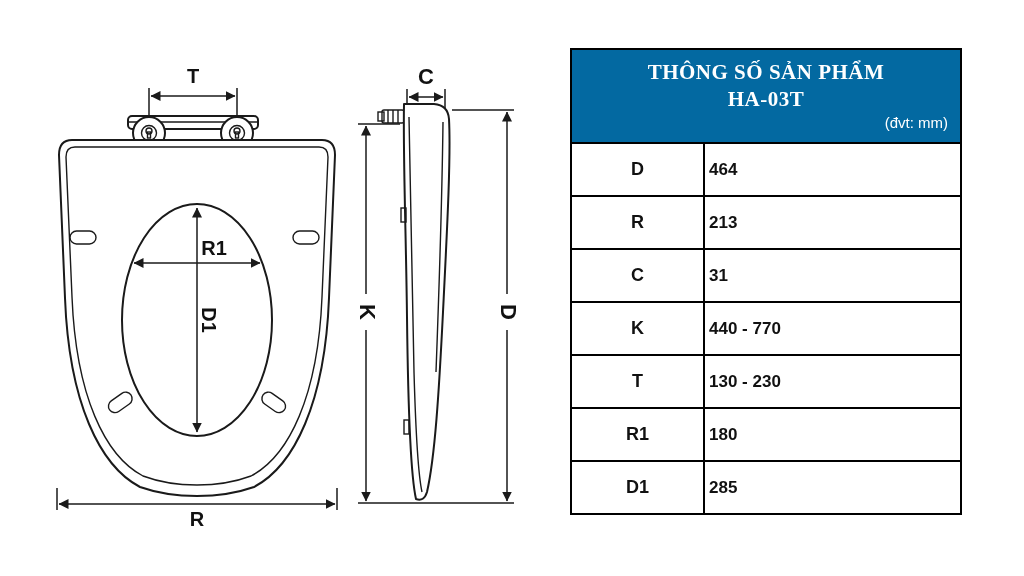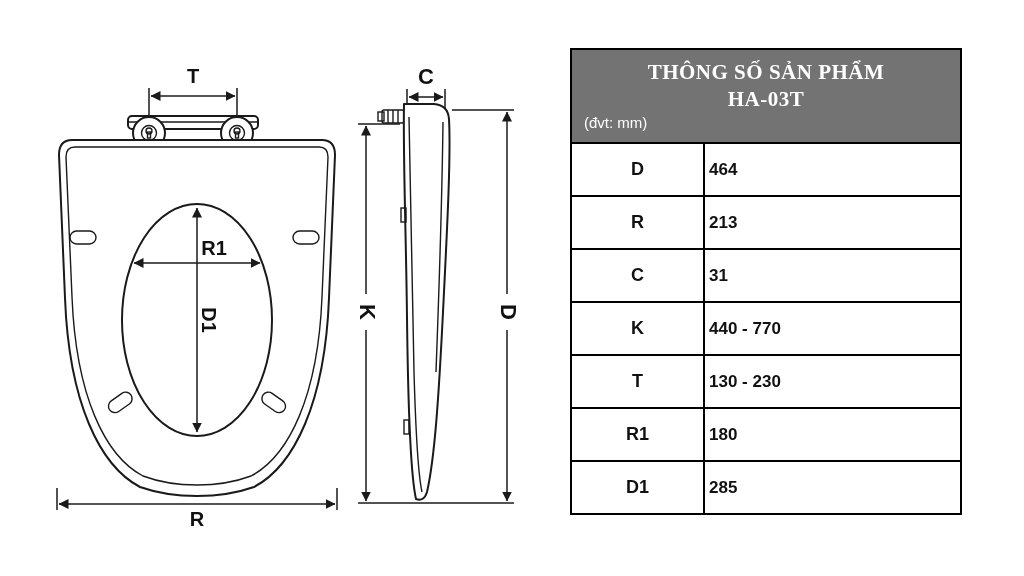--- a/index.html
+++ b/index.html
@@ -22,28 +22,28 @@
     font-size:20px; fill:#111;
   }
   svg text.dim-big { font-size:22px; }
 
   
   .spec-table {
     position:absolute; left:570px; top:48px; width:392px;
     border:2px solid #000; background:#fff;
   }
   .spec-header {
-    background:#737373; color:#fff; height:92px;
+    background:#0369a1; color:#fff; height:92px;
     padding:9px 12px 4px 12px; text-align:center;
   }
   .spec-title {
     font-family:"Liberation Serif", serif; font-weight:bold;
     font-size:21px; line-height:27px; letter-spacing:0.5px;
   }
-  .spec-unit { text-align:left; font-size:15px; margin-top:1px; font-weight:normal; }
+  .spec-unit { text-align:right; font-size:15px; margin-top:1px; font-weight:normal; }
   .spec-row  { display:flex; height:53px; border-top:2px solid #000; background:#fff; }
   .spec-label {
     width:133px; border-right:2px solid #000;
     display:flex; align-items:center; justify-content:center;
     font-weight:bold; font-size:18px;
   }
   .spec-value {
     flex:1; display:flex; align-items:center;
     padding-left:4px; font-weight:bold; font-size:17px;
   }

